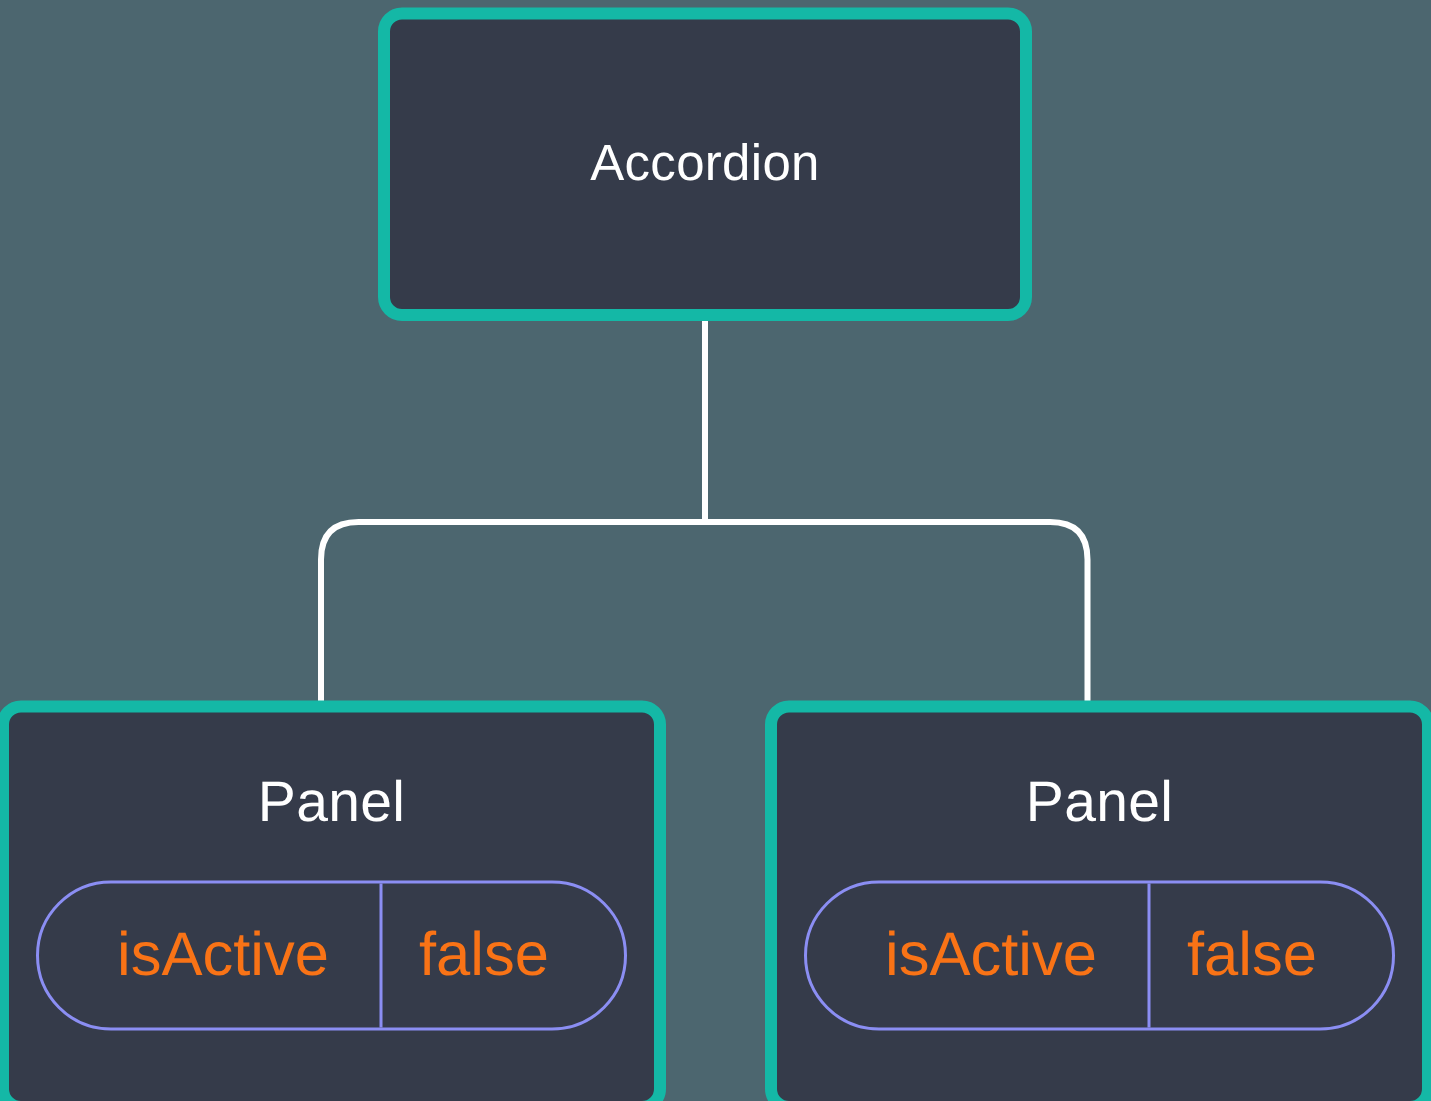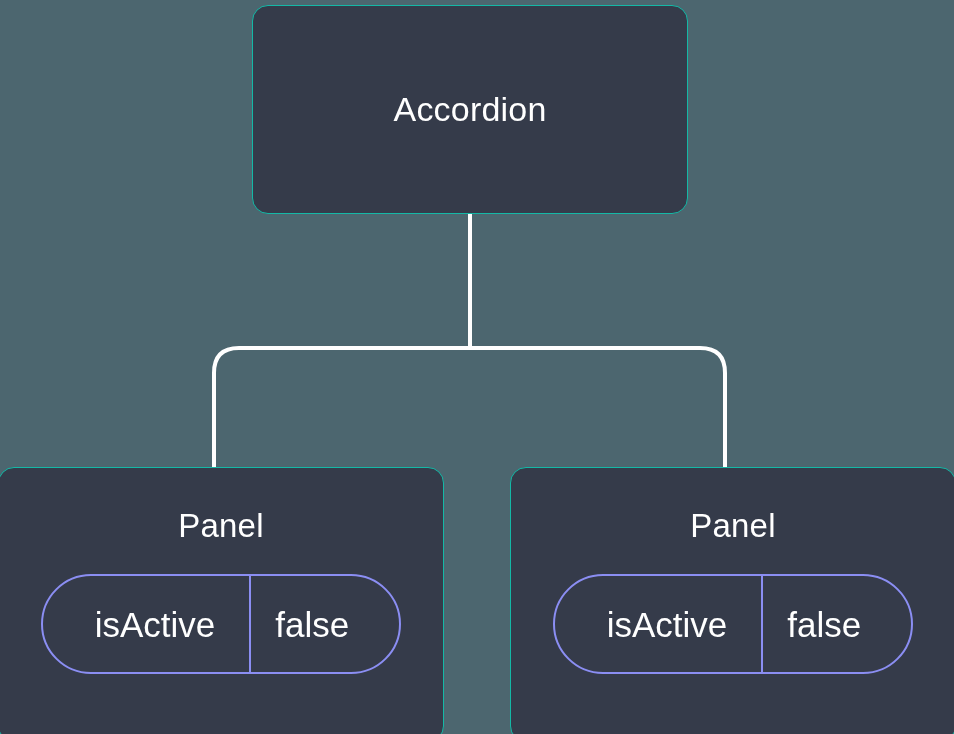--- a/index.html
+++ b/index.html
@@ -30,21 +30,21 @@
     height: 734px;
     z-index: 1;
   }
 
   
   .node {
     position: absolute;
     z-index: 2;
     box-sizing: border-box;
     background: #353b4a;
-    border: 1px solid #14b8a6;
+    border: 8px solid #14b8a6;
     border-radius: 16px;
     display: flex;
     flex-direction: column;
     align-items: center;
   }
 
   
   .node-root {
     left: 252px;
     top: 5px;
@@ -59,21 +59,21 @@
     width: 446px;
     height: 275px;
     justify-content: flex-start;
     padding-top: 40px;
   }
   .node-child-left  { left: -2px; }
   .node-child-right { left: 510px; }
 
   .node-title {
     color: #ffffff;
-    font-size: 33px;
+    font-size: 38px;
     line-height: 1.1;
     font-weight: 400;
     letter-spacing: 0.2px;
     white-space: nowrap;
   }
   .node-root .node-title {
     font-size: 34px;
   }
 
   
@@ -85,22 +85,22 @@
     border-radius: 50px;
     display: flex;
     align-items: stretch;
     background: transparent;
   }
   .prop-key,
   .prop-value {
     display: flex;
     align-items: center;
     justify-content: center;
-    color: #ffffff;
-    font-size: 35px;
+    color: #f97316;
+    font-size: 41px;
     line-height: 1;
     white-space: nowrap;
     box-sizing: border-box;
   }
   .prop-key {
     padding: 0 34px 0 52px;
   }
   .prop-value {
     padding: 0 50px 0 24px;
     border-left: 2px solid #8b8ef3;

